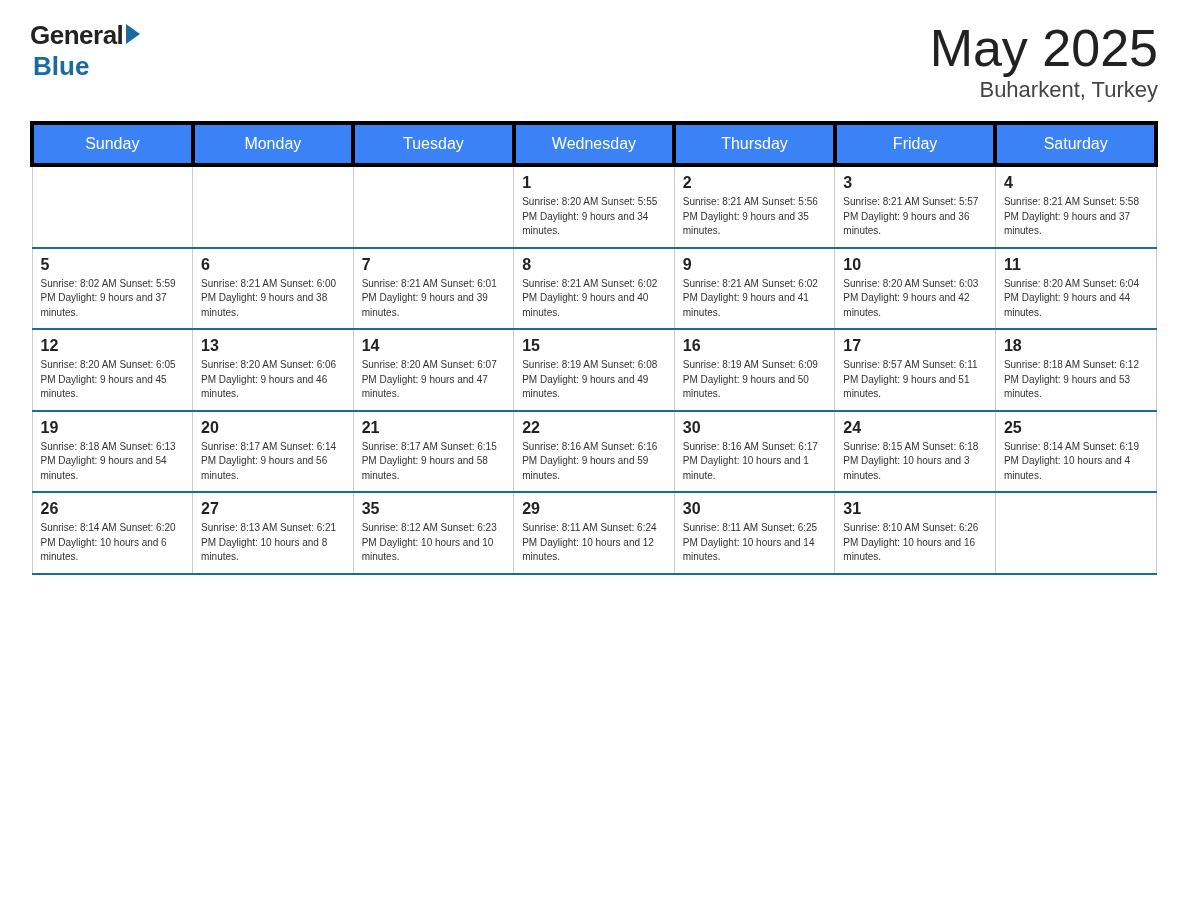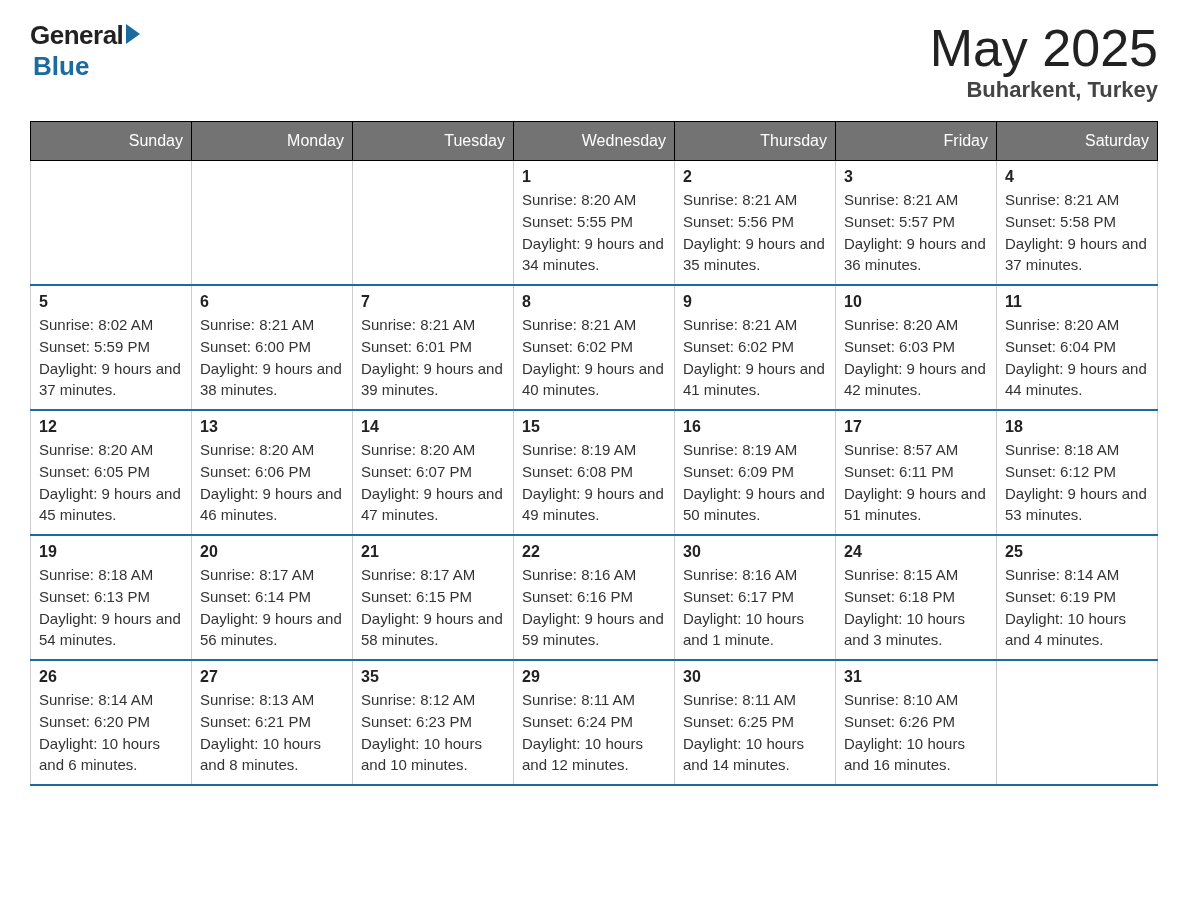--- a/index.html
+++ b/index.html
@@ -50,54 +50,54 @@
       text-align: right;
     }
     .title-area h1 {
       font-size: 52px;
       font-weight: normal;
       color: #222;
       line-height: 1.1;
     }
     .title-area h2 {
       font-size: 22px;
-      font-weight: bold;
+      font-weight: normal;
       color: #444;
     }
     .calendar {
       width: 100%;
       border-collapse: collapse;
     }
     .calendar thead tr th {
-      background: #737373;
+      background: #3b82f6;
       color: #fff;
       font-size: 16px;
       font-weight: normal;
       padding: 10px 8px;
-      text-align: right;
-      border: 1px solid #000000;
+      text-align: center;
+      border: 4px solid #000000;
     }
     .calendar tbody tr td {
       border: 1px solid #ccc;
       vertical-align: top;
       padding: 7px 8px 8px 8px;
       width: 14.28%;
       min-height: 90px;
     }
     .calendar tbody tr {
       border-bottom: 2px solid #1a6b9e;
     }
     .day-number {
       font-size: 16px;
       font-weight: bold;
       color: #222;
       margin-bottom: 3px;
     }
     .day-info {
-      font-size: 15px;
+      font-size: 10px;
       color: #333;
       line-height: 1.45;
     }
     .empty-cell {
       background: #fff;
     }
   </style>
 </head>
 <body>
 

